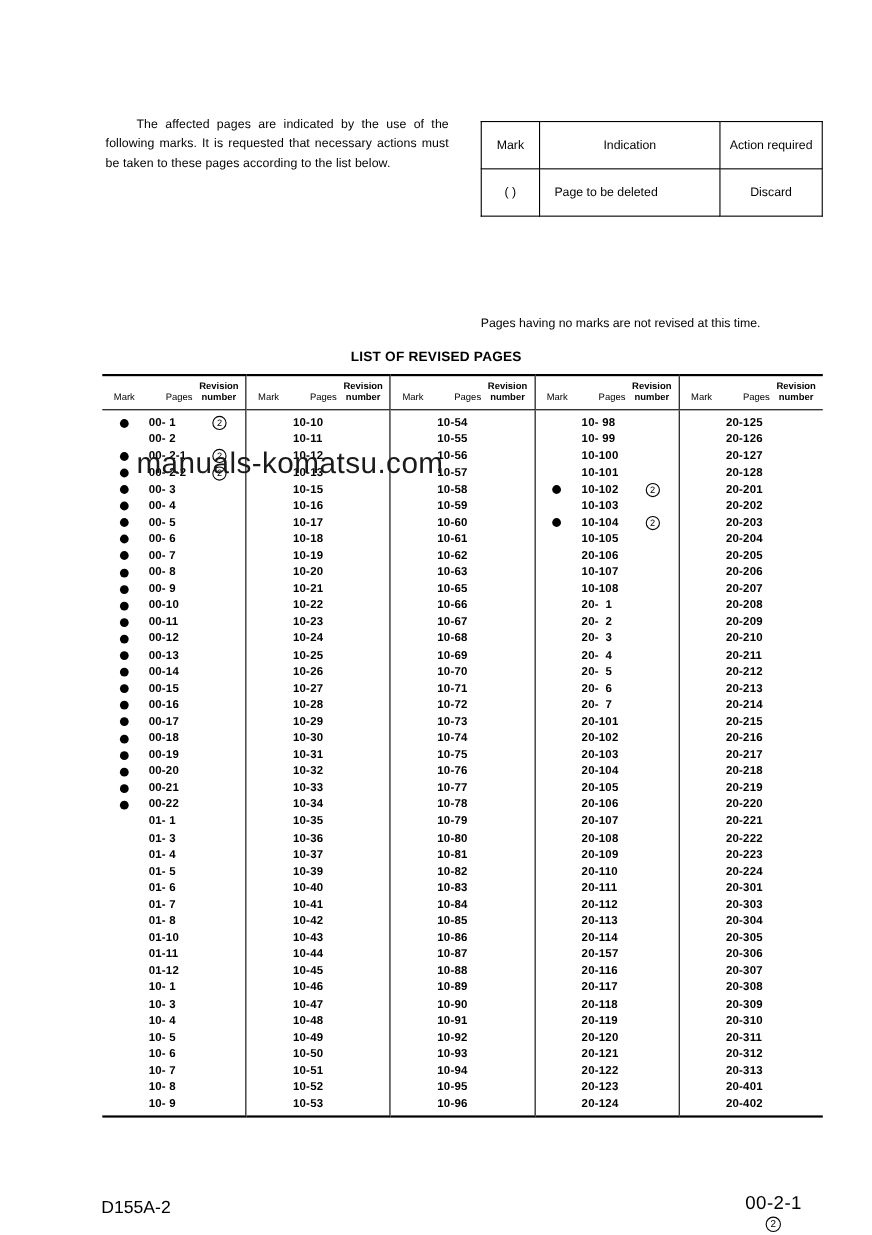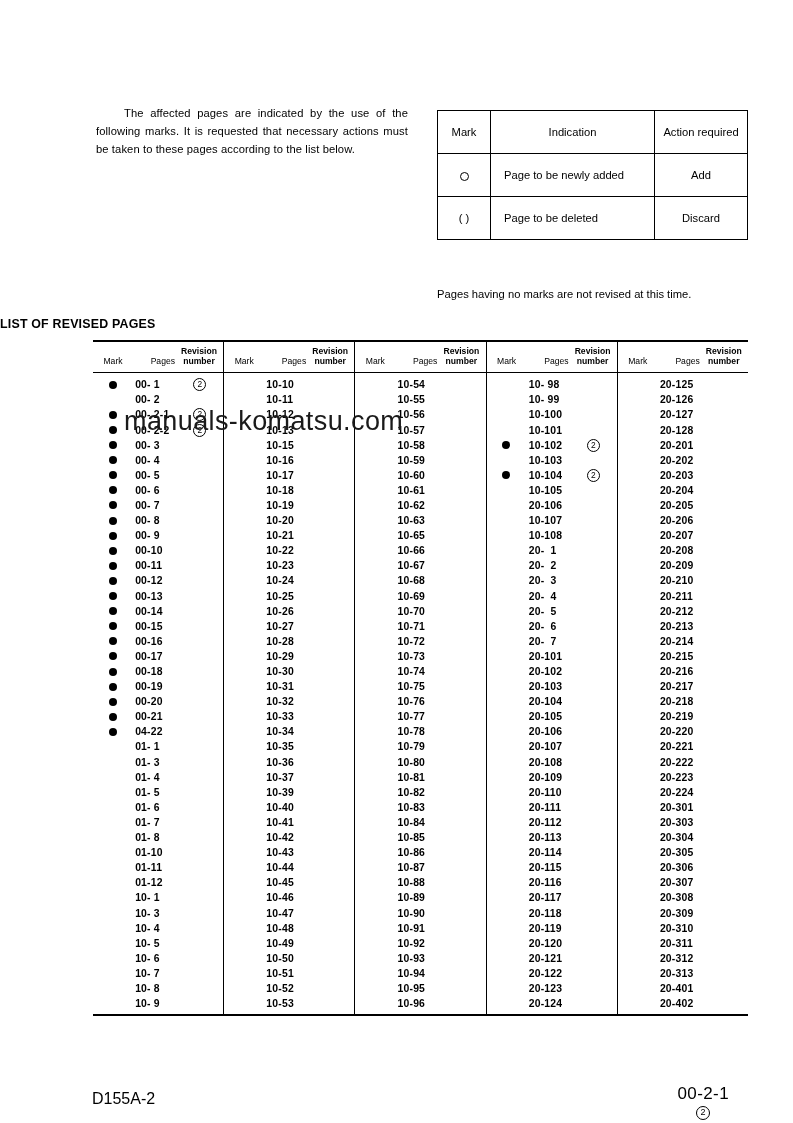--- a/index.html
+++ b/index.html
@@ -74,20 +74,21 @@
     top: 288px;
     font-size: 11.2px;
     white-space: nowrap;
   }
 
   
   #list-title {
     position: absolute;
     left: 0; right: 0;
     top: 317px;
+    text-align: center;
     font-size: 12.4px;
     font-weight: bold;
     letter-spacing: 0.2px;
   }
 
   
   #revised-wrapper {
     position: absolute;
     left: 93px;
     top: 340px;
@@ -206,27 +207,20 @@
 
 <table id="legend-table">
   <thead>
     <tr>
       <th class="col-mark">Mark</th>
       <th class="col-ind">Indication</th>
       <th class="col-action">Action required</th>
     </tr>
   </thead>
   <tbody>
-    <tr>
-      <td class="col-mark">
-        <span class="dot-open"></span>
-      </td>
-      <td class="col-ind ind-cell">Page to be newly added</td>
-      <td class="col-action">Add</td>
-    </tr>
     <tr>
       <td class="col-mark">(  )</td>
       <td class="col-ind ind-cell">Page to be deleted</td>
       <td class="col-action">Discard</td>
     </tr>
   </tbody>
 </table>
 
 <div id="legend-note">Pages having no marks are not revised at this time.</div>
 
@@ -387,21 +381,21 @@
                 <span class="c-pages">00-20</span>
                 <span class="c-rev"></span>
               </div>
               <div class="row">
                 <span class="c-mark"><span class="dot-filled"></span></span>
                 <span class="c-pages">00-21</span>
                 <span class="c-rev"></span>
               </div>
               <div class="row">
                 <span class="c-mark"><span class="dot-filled"></span></span>
-                <span class="c-pages">04-22</span>
+                <span class="c-pages">00-22</span>
                 <span class="c-rev"></span>
               </div>
               <div class="row">
                 <span class="c-mark"></span>
                 <span class="c-pages">01- 1</span>
                 <span class="c-rev"></span>
               </div>
               <div class="row">
                 <span class="c-mark"></span>
                 <span class="c-pages">01- 3</span>
@@ -1074,21 +1068,21 @@
                 <span class="c-pages">20-113</span>
                 <span class="c-rev"></span>
               </div>
               <div class="row">
                 <span class="c-mark"></span>
                 <span class="c-pages">20-114</span>
                 <span class="c-rev"></span>
               </div>
               <div class="row">
                 <span class="c-mark"></span>
-                <span class="c-pages">20-115</span>
+                <span class="c-pages">20-157</span>
                 <span class="c-rev"></span>
               </div>
               <div class="row">
                 <span class="c-mark"></span>
                 <span class="c-pages">20-116</span>
                 <span class="c-rev"></span>
               </div>
               <div class="row">
                 <span class="c-mark"></span>
                 <span class="c-pages">20-117</span>

